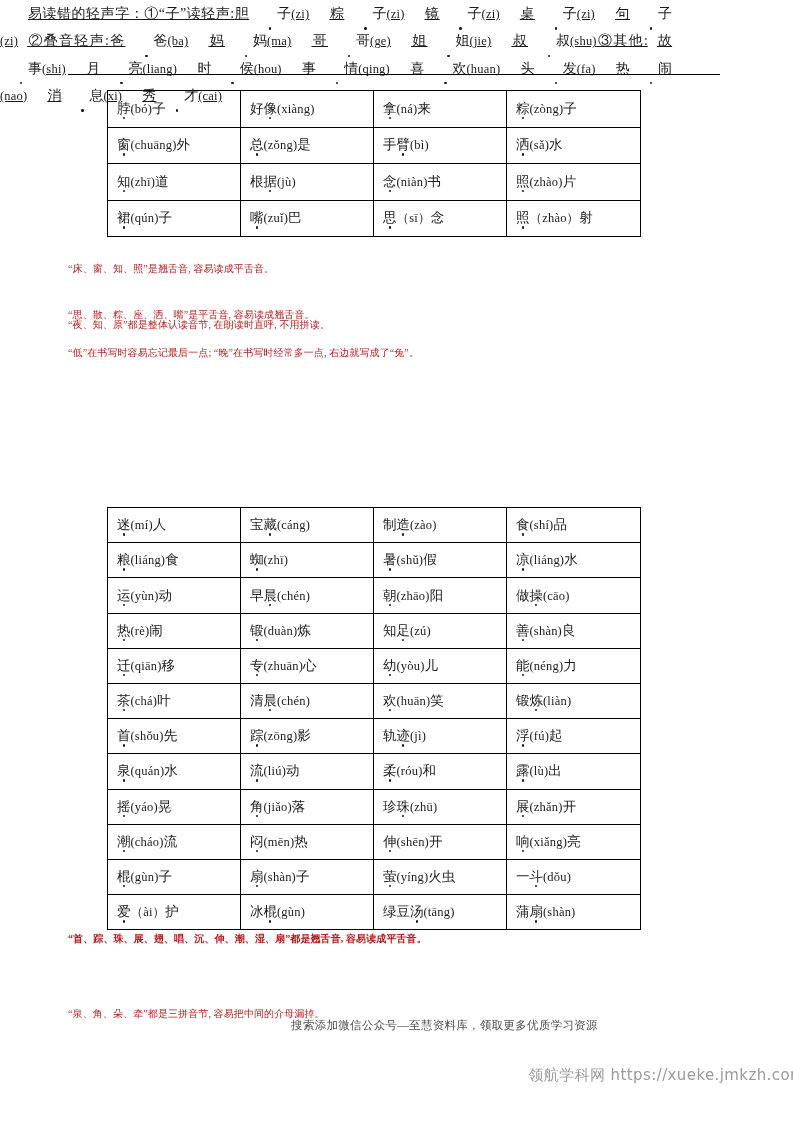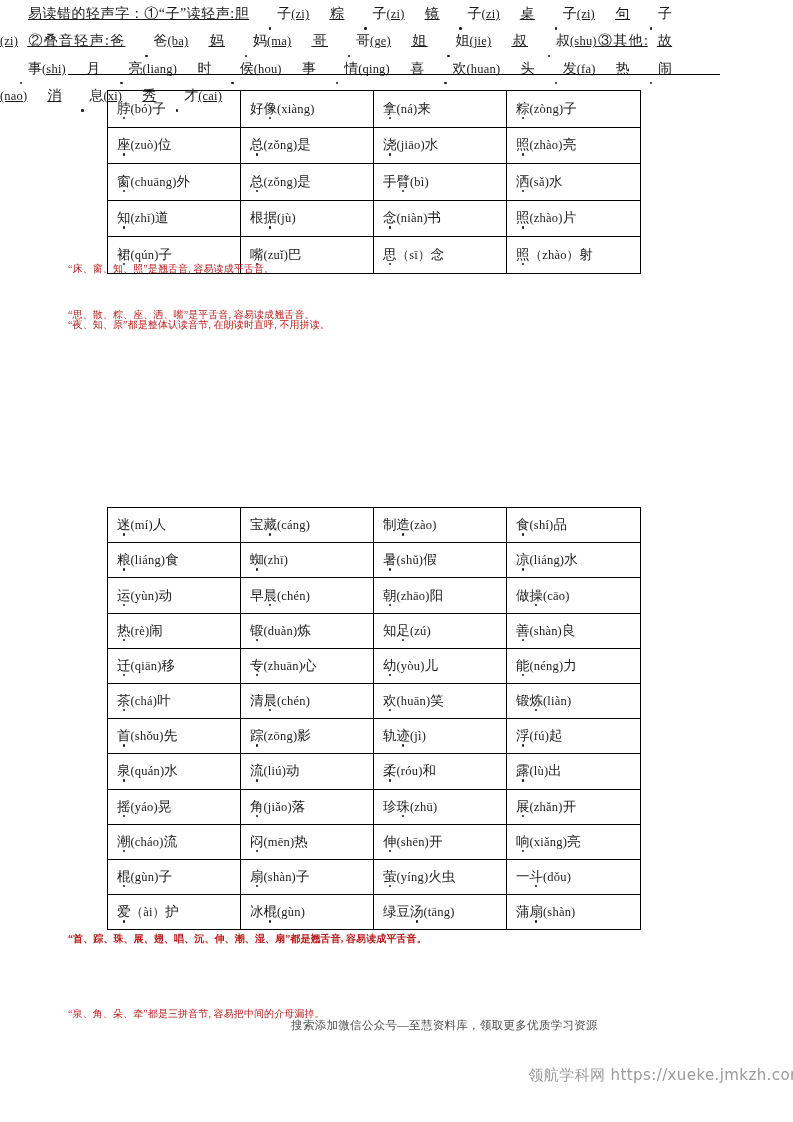--- a/index.html
+++ b/index.html
@@ -158,26 +158,20 @@
         <col class="col-d">
     </colgroup>
     <tbody>
         <tr>
           <td><span class="dotchar">脖</span><span class="pinyin">(bó)</span><span>子</span></td>
           <td><span>好</span><span class="dotchar">像</span><span class="pinyin">(xiàng)</span></td>
           <td><span class="dotchar">拿</span><span class="pinyin">(ná)</span><span>来</span></td>
           <td><span class="dotchar">粽</span><span class="pinyin">(zòng)</span><span>子</span></td>
         </tr>
         <tr>
-          <td><span class="dotchar">座</span><span class="pinyin">(zuò)</span><span>位</span></td>
-          <td><span class="dotchar">总</span><span class="pinyin">(zǒng)</span><span>是</span></td>
-          <td><span class="dotchar">浇</span><span class="pinyin">(jiāo)</span><span>水</span></td>
-          <td><span class="dotchar">照</span><span class="pinyin">(zhào)</span><span>亮</span></td>
-        </tr>
-        <tr>
           <td><span class="dotchar">窗</span><span class="pinyin">(chuāng)</span><span>外</span></td>
           <td><span class="dotchar">总</span><span class="pinyin">(zǒng)</span><span>是</span></td>
           <td><span>手</span><span class="dotchar">臂</span><span class="pinyin">(bì)</span></td>
           <td><span class="dotchar">洒</span><span class="pinyin">(sǎ)</span><span>水</span></td>
         </tr>
         <tr>
           <td><span class="dotchar">知</span><span class="pinyin">(zhī)</span><span>道</span></td>
           <td><span>根</span><span class="dotchar">据</span><span class="pinyin">(jù)</span></td>
           <td><span class="dotchar">念</span><span class="pinyin">(niàn)</span><span>书</span></td>
           <td><span class="dotchar">照</span><span class="pinyin">(zhào)</span><span>片</span></td>
@@ -187,20 +181,21 @@
           <td><span class="dotchar">嘴</span><span class="pinyin">(zuǐ)</span><span>巴</span></td>
           <td><span class="dotchar">思</span><span class="pinyin">（sī）</span><span>念</span></td>
           <td><span class="dotchar">照</span><span class="pinyin">（zhào）</span><span>射</span></td>
         </tr>
       </tbody>
   </table>
 
   <div class="para" id="para-1">“床、窗、知、照”是翘舌音, 容易读成平舌音。</div>
   <div class="para" id="para-2">“思、散、粽、座、洒、嘴”是平舌音, 容易读成翘舌音。</div>
   <div class="para" id="para-3">“夜、知、原”都是整体认读音节, 在朗读时直呼, 不用拼读。</div>
+  <div class="para" id="para-4">“低”在书写时容易忘记最后一点; “晚”在书写时经常多一点, 右边就写成了“兔”。</div>
 
   <div id="para-light"><span>易读错的轻声字：①“子”读轻声:</span><span><span>胆</span><span class="dotchar">子</span><span class="pinyin">(zi)</span></span><span class="sp"></span><span><span>粽</span><span class="dotchar">子</span><span class="pinyin">(zi)</span></span><span class="sp"></span><span><span>镜</span><span class="dotchar">子</span><span class="pinyin">(zi)</span></span><span class="sp"></span><span><span>桌</span><span class="dotchar">子</span><span class="pinyin">(zi)</span></span><span class="sp"></span><span><span>句</span><span class="dotchar">子</span><span class="pinyin">(zi)</span></span><span class="sp-sm"></span><span>②叠音轻声:</span><span><span>爸</span><span class="dotchar">爸</span><span class="pinyin">(ba)</span></span><span class="sp"></span><span><span>妈</span><span class="dotchar">妈</span><span class="pinyin">(ma)</span></span><span class="sp"></span><span><span>哥</span><span class="dotchar">哥</span><span class="pinyin">(ge)</span></span><span class="sp"></span><span><span>姐</span><span class="dotchar">姐</span><span class="pinyin">(jie)</span></span><span class="sp"></span><span><span>叔</span><span class="dotchar">叔</span><span class="pinyin">(shu)</span></span><span>③其他:</span><span class="sp-sm"></span><span><span>故</span><span class="dotchar">事</span><span class="pinyin">(shi)</span></span><span class="sp"></span><span><span>月</span><span class="dotchar">亮</span><span class="pinyin">(liang)</span></span><span class="sp"></span><span><span>时</span><span class="dotchar">侯</span><span class="pinyin">(hou)</span></span><span class="sp"></span><span><span>事</span><span class="dotchar">情</span><span class="pinyin">(qing)</span></span><span class="sp"></span><span><span>喜</span><span class="dotchar">欢</span><span class="pinyin">(huan)</span></span><span class="sp"></span><span><span>头</span><span class="dotchar">发</span><span class="pinyin">(fa)</span></span><span class="sp"></span><span><span>热</span><span class="dotchar">闹</span><span class="pinyin">(nao)</span></span><span class="sp"></span><span><span>消</span><span class="dotchar">息</span><span class="pinyin">(xi)</span></span><span class="sp"></span><span><span>秀</span><span class="dotchar">才</span><span class="pinyin">(cai)</span></span></div>
 
   <table class="vocab-table" id="table-two">
     <colgroup>
       <col class="col-a">
         <col class="col-b">
         <col class="col-c">
         <col class="col-d">
     </colgroup>

